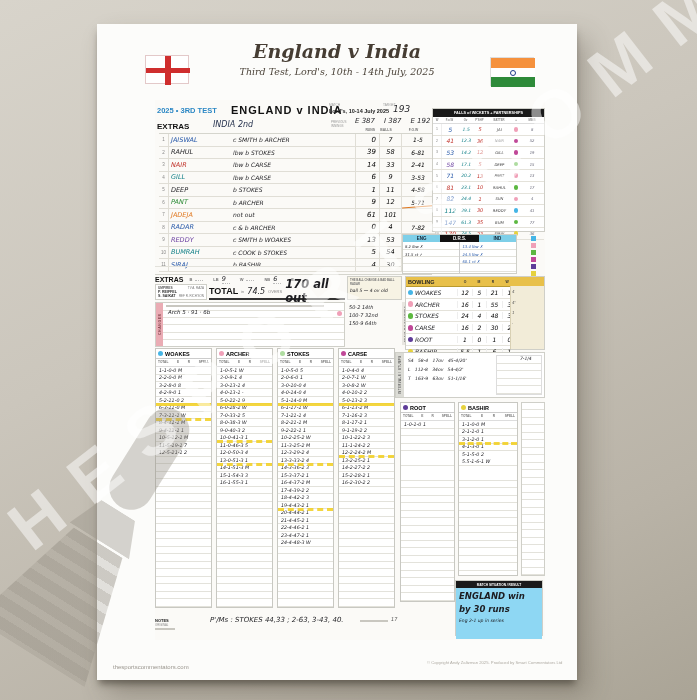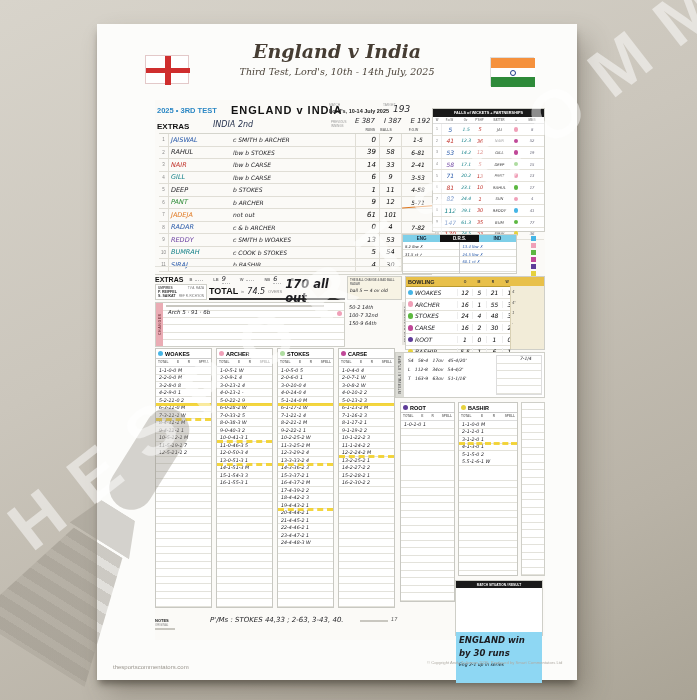--- a/index.html
+++ b/index.html
@@ -670,21 +670,21 @@
             <div class="sline hw">4-1-3-0  1</div>
             <div class="sline hw">5-1-5-0  2</div>
             <div class="sline hw">5.5-1-6-1  W</div>
             <div style="position: absolute; left: 0px; width: 100%; top: 21px; height: 0px; border-top: 3px dashed rgba(242, 207, 29, 0.85);"></div>
           </div>
         </div>
       <div class="panel ruled" style="left:366px;top:302px;width:24px;height:174px;"></div>
 
       <div class="panel" style="left:300px;top:480px;width:88px;height:56px;">
         <div style="height:7px;background:#1a1a1a;color:#fff;font-size:3.2px;font-weight:bold;display:flex;align-items:center;justify-content:center;">MATCH SITUATION / RESULT</div>
-        <div id="match-lines" style="height:47px;background:#8ed7f3;padding:2px 3px;margin-top:44px;">
+        <div id="match-lines" style="height:47px;background:#8ed7f3;padding:2px 3px;">
             <div class="hw" style="font-size: 8.5px; font-weight: bold; color: rgb(28, 28, 32); line-height: 13px;">ENGLAND win</div>
             <div class="hw" style="font-size: 8.5px; font-weight: bold; color: rgb(28, 28, 32); line-height: 13px;">by 30 runs</div>
             <div class="hw" style="font-size: 4.5px; font-weight: normal; color: rgb(28, 28, 32); line-height: 9px;">Eng 2-1 up in series</div>
           </div>
       </div>
 
       <div class="abs" style="left:0;top:518px;width:26px;">
         <div class="print" style="font-size:4px;font-weight:bold;color:#222;">NOTES</div>
         <div class="print" style="font-size:2.8px;color:#888;">ORIGINAL</div>
         <div class="microbar" style="width:20px;"></div>

